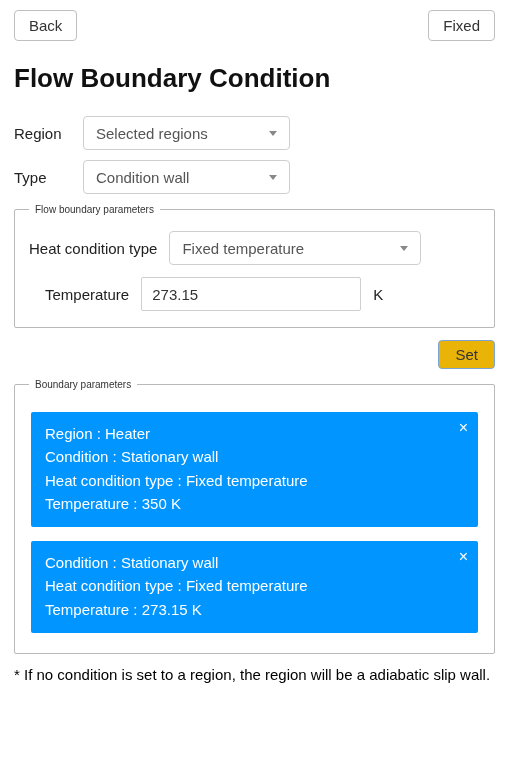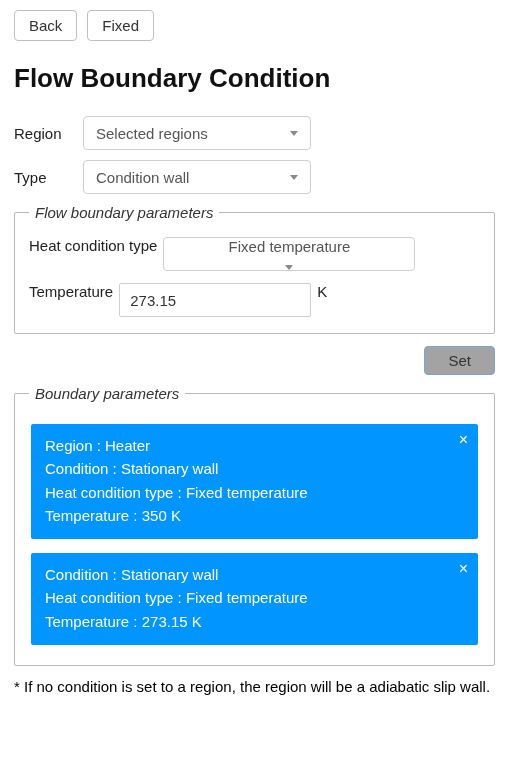--- a/index.html
+++ b/index.html
@@ -8,101 +8,102 @@
     font-family: Verdana, Geneva, Tahoma, sans-serif;
     font-size: 15px;
     color: #222;
     width: 509px;
     padding: 10px 14px;
   }
   .top-buttons {
     display: flex;
     gap: 10px;
     margin-bottom: 22px;
+    justify-content: space-between;
   }
   .btn {
     background: #fff;
     border: 1px solid #bfbfbf;
     border-radius: 4px;
     padding: 7px 14px;
     font-size: 15px;
     font-family: inherit;
     color: #333;
     cursor: pointer;
     line-height: 1;
   }
   .btn-set {
     border: 1.5px solid #7aa5d6;
-    padding: 6px 23px;
-    background:#a3a3a3;
+    padding: 6px 16px;
+    background:#eab308;
   }
   h1 {
     font-size: 26px;
     font-weight: 700;
     margin: 17px 0 22px 0;
     color: #111;
   }
   .form-row {
     display: flex;
     align-items: center;
     margin-bottom: 10px;
     gap: 7px;
   }
   .form-row .lbl {
     width: 62px;
     color: #222;
   }
   .dropdown {
     flex: 0 0 auto;
-    width: 228px;
+    width: 207px;
     height: 34px;
     border: 1px solid #cfcfcf;
     border-radius: 4px;
     background: #fff;
     display: flex;
     align-items: center;
     justify-content: space-between;
     padding: 0 12px;
     color: #555;
     cursor: pointer;
   }
-  .dropdown.wide { width: 252px; flex-direction: column; }
+  .dropdown.wide { width: 252px; }
   .caret {
     width: 0; height: 0;
     border-left: 4px solid transparent;
     border-right: 4px solid transparent;
     border-top: 5px solid #888;
   }
   fieldset {
     border: 1px solid #b9b9b9;
     border-radius: 2px;
     margin: 10px 0 14px 0;
     padding: 16px 14px 16px 14px;
   }
   legend {
     padding: 0 6px;
     color: #333;
-    font-size: 15px;
-    font-style: italic;
+    font-size: 10px;
   }
   .param-row {
     display: flex;
-    gap: 6px;
+    align-items: center;
+    gap: 12px;
     margin-bottom: 12px;
   }
-  .param-row:last-child { margin-bottom: 0; }
+  .param-row:last-child { margin-bottom: 0; margin-left: 16px; }
   .param-lbl { color:#222; }
   .text-input {
     height: 34px;
     border: 1px solid #cfcfcf;
     border-radius: 2px;
     padding: 0 10px;
     font-size: 15px;
     font-family: inherit;
-    width: 192px;
+    width: 220px;
     color:#333;
   }
   .unit { color:#222; }
   .set-row {
     display:flex;
     justify-content:flex-end;
     margin: -2px 0 8px 0;
   }
   .cond-card {
     background: #0095ff;

